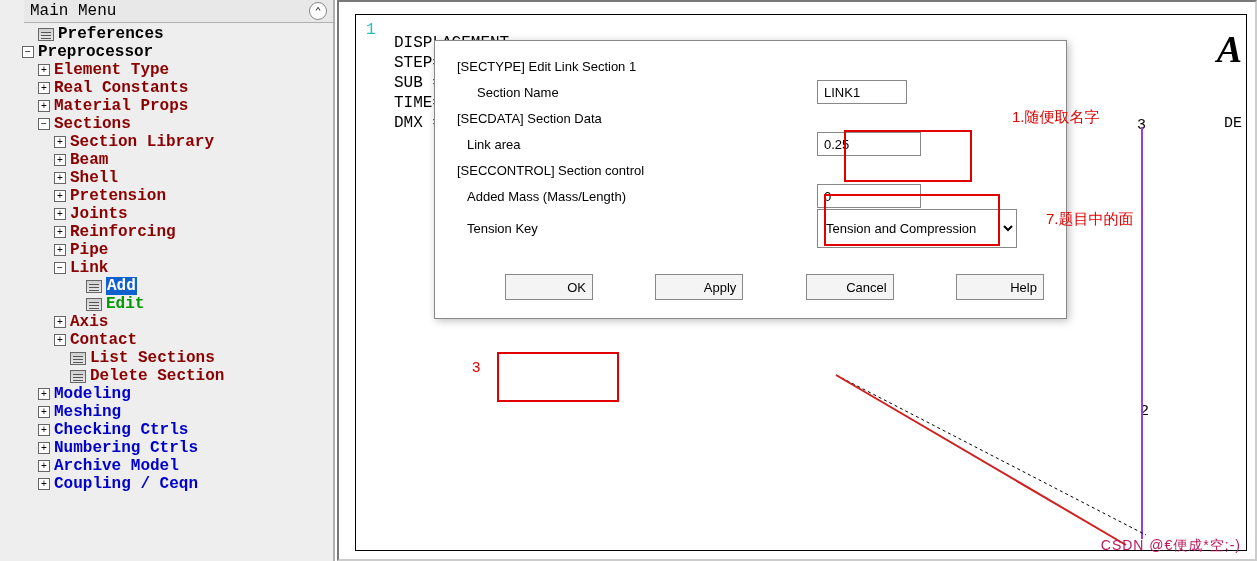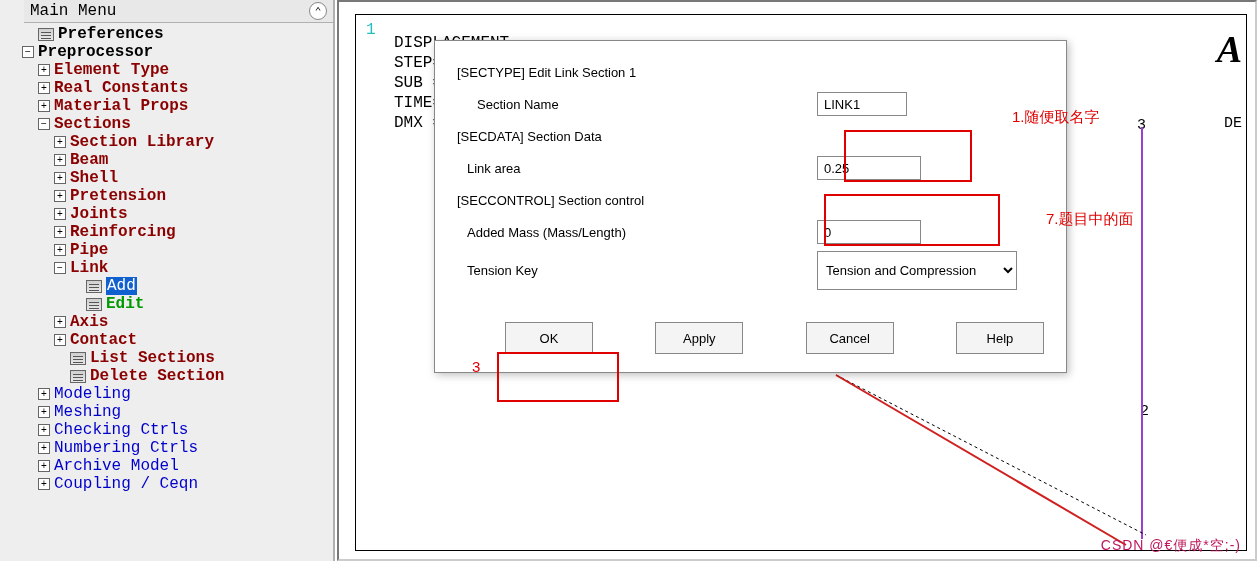--- a/index.html
+++ b/index.html
@@ -79,21 +79,21 @@
   .node-icon::before {
     content: "";
     position: absolute;
     left: 2px; top: 3px; right: 2px;
     height: 1px; background: #555;
     box-shadow: 0 3px 0 #555, 0 6px 0 #555;
   }
   .selected { background: #1060d0; color: #fff; padding: 0 1px; }
   .c-black { color: #000; font-weight: bold; }
   .c-darkred { color: #8b0000; font-weight: bold; }
-  .c-blue { color: #0000cd; font-weight: normal; }
+  .c-blue { color: #0000cd; font-weight: bold; }
   .c-green { color: #009a00; font-weight: bold; }
   .right-area {
     position: absolute;
     left: 337px; top: 0;
     right: 0; bottom: 0;
     background: #fff;
     border: 2px inset #ccc;
   }
   .canvas {
     position: absolute;
@@ -175,21 +175,21 @@
     color: #999;
     font-size: 16px;
     padding: 0 4px;
   }
   .dlg-body {
     padding: 12px 22px 18px 22px;
   }
   .dlg-row {
     display: flex;
     align-items: center;
-    margin: 6px 0;
+    margin: 0 0;
     min-height: 26px;
   }
   .dlg-label { flex: 0 0 360px; }
   .dlg-label.sub { padding-left: 20px; }
   .dlg-input {
     border: 1px solid #888;
     height: 24px;
     padding: 0 6px;
     font-size: 13px;
     background: #fff;
@@ -202,25 +202,26 @@
     font-size: 13px;
     background: #fff;
     width: 200px;
   }
   .dlg-buttons {
     display: flex;
     justify-content: space-between;
     padding: 8px 22px 18px 70px;
   }
   .dlg-btn {
-    width: 88px; height: 32px;
+    width: 88px; height: 26px;
     border: 1px solid #888;
     background: #f4f4f4;
     font-size: 13px;
     cursor: pointer;
+    text-align: right;
   }
   .annot {
     position: absolute;
     color: #e00000;
     font-size: 15px;
     pointer-events: none;
   }
   .redbox {
     position: absolute;
     border: 2px solid #e00000;

